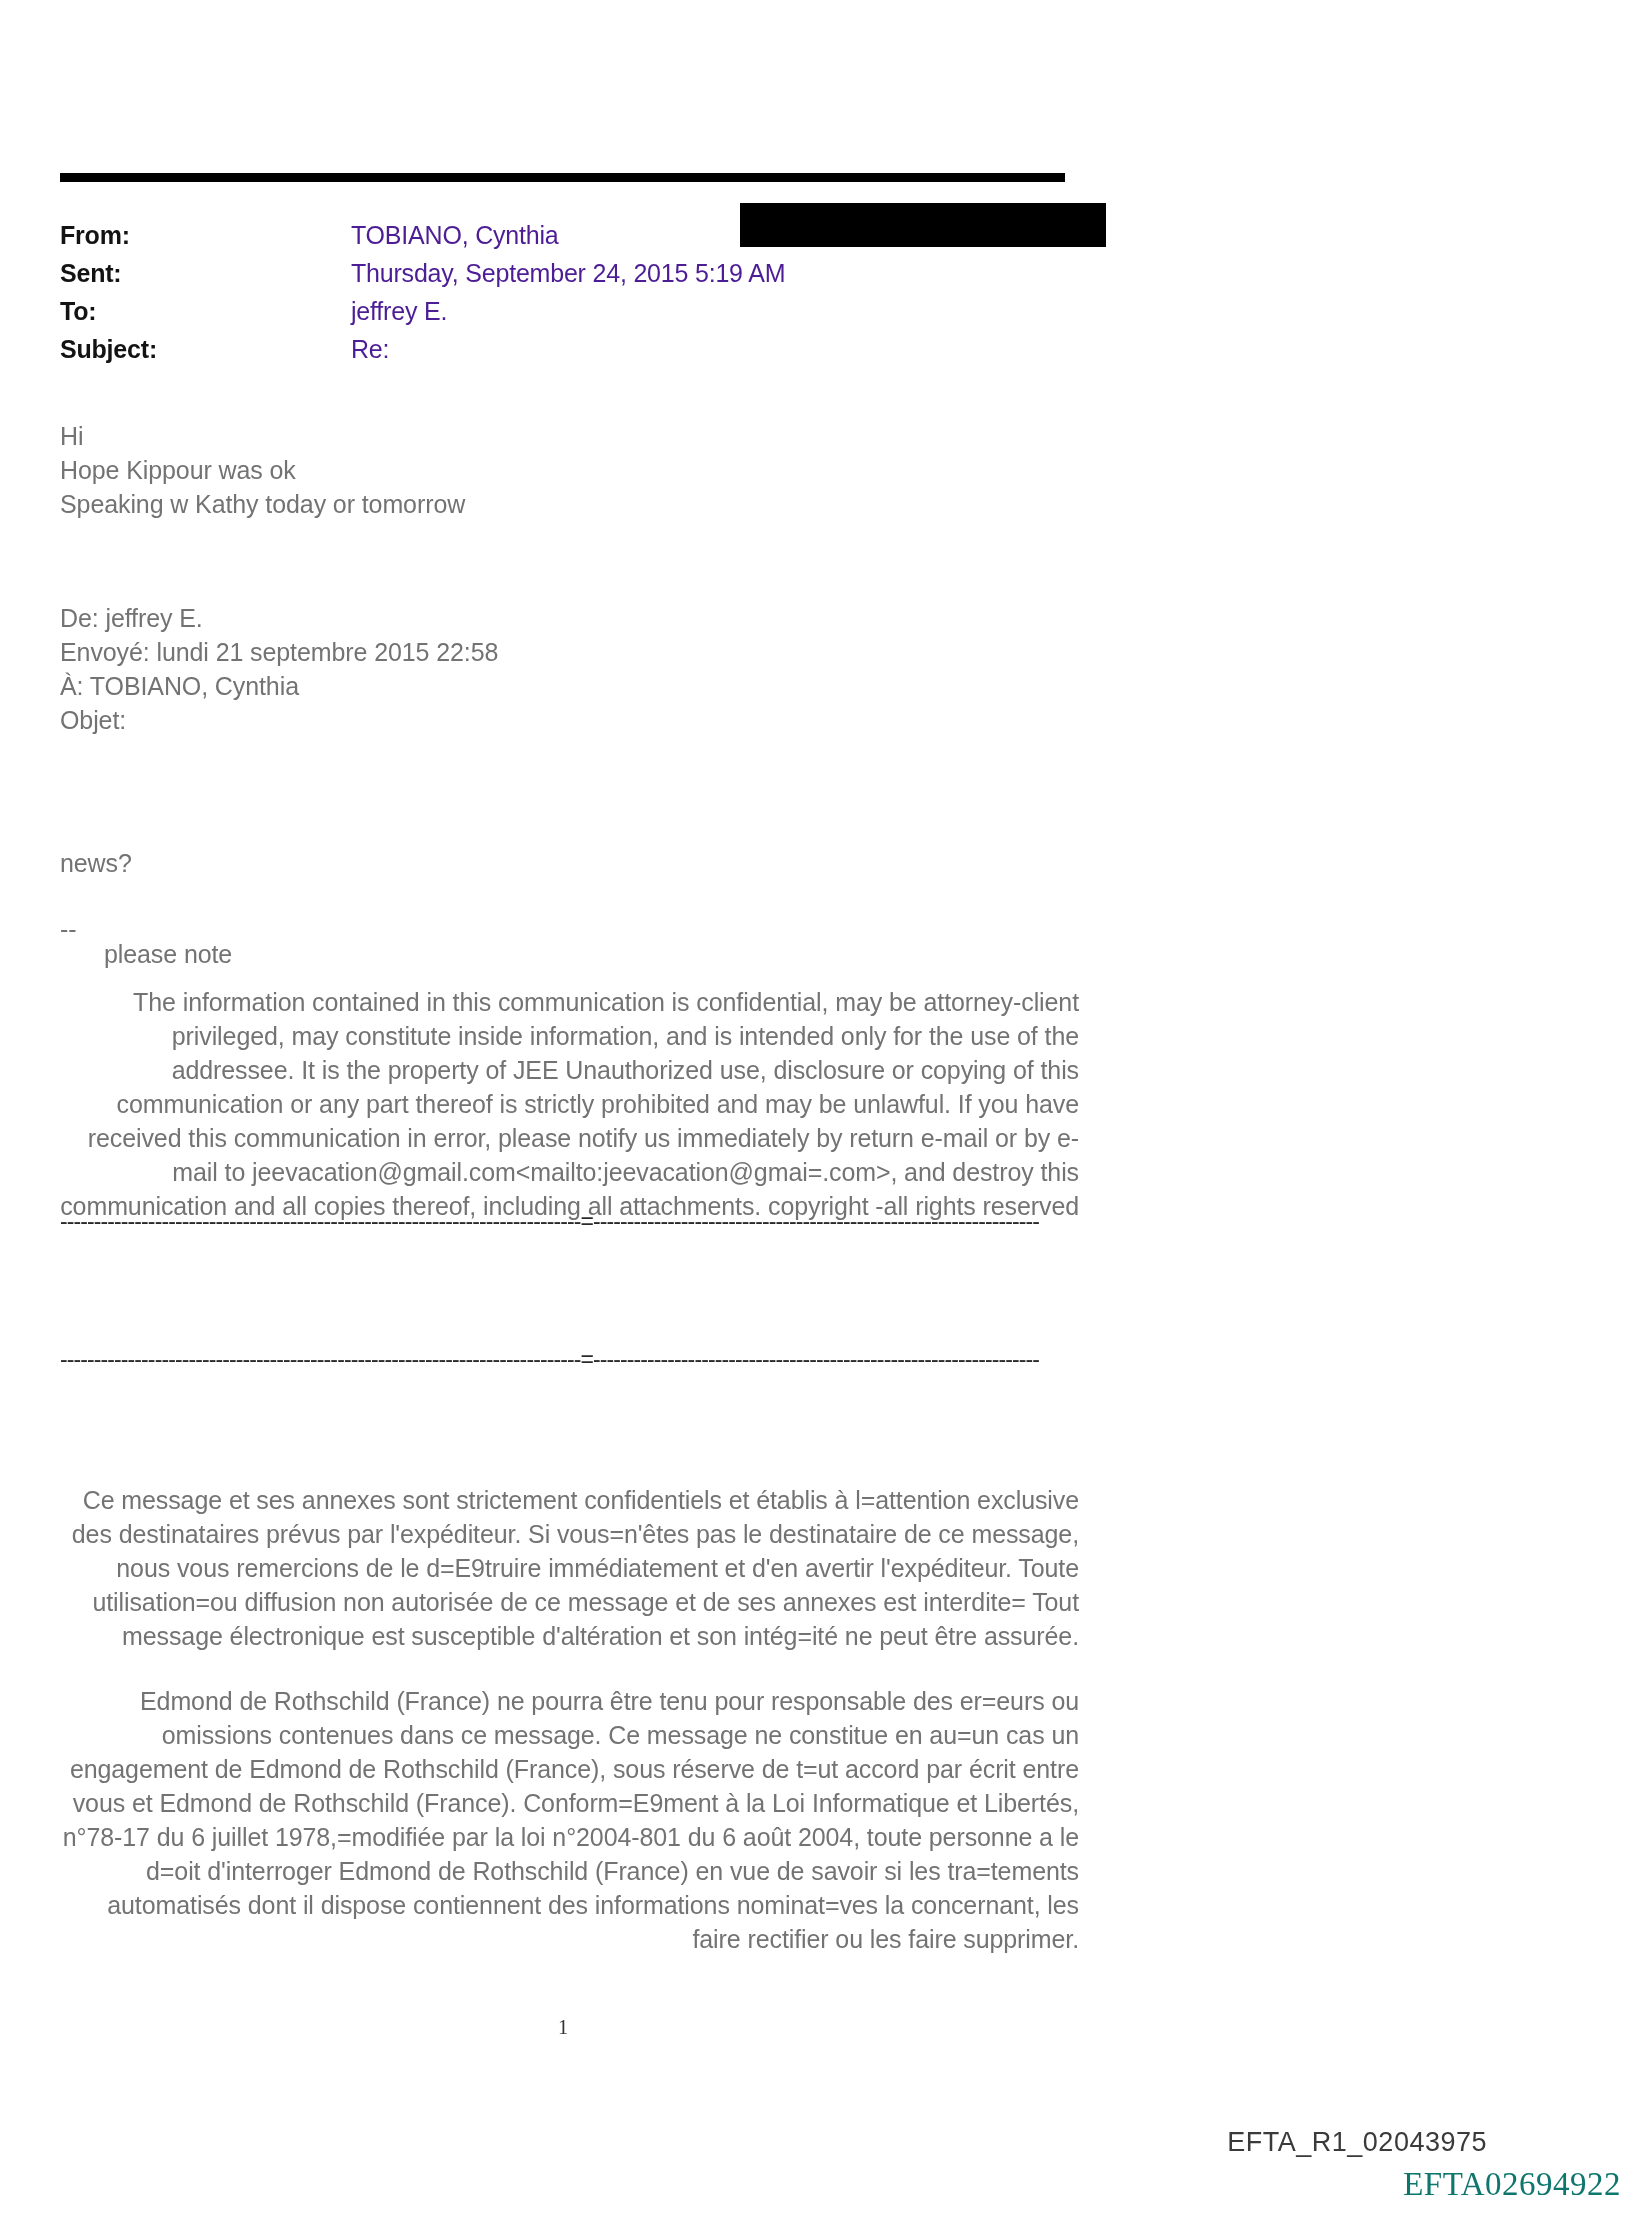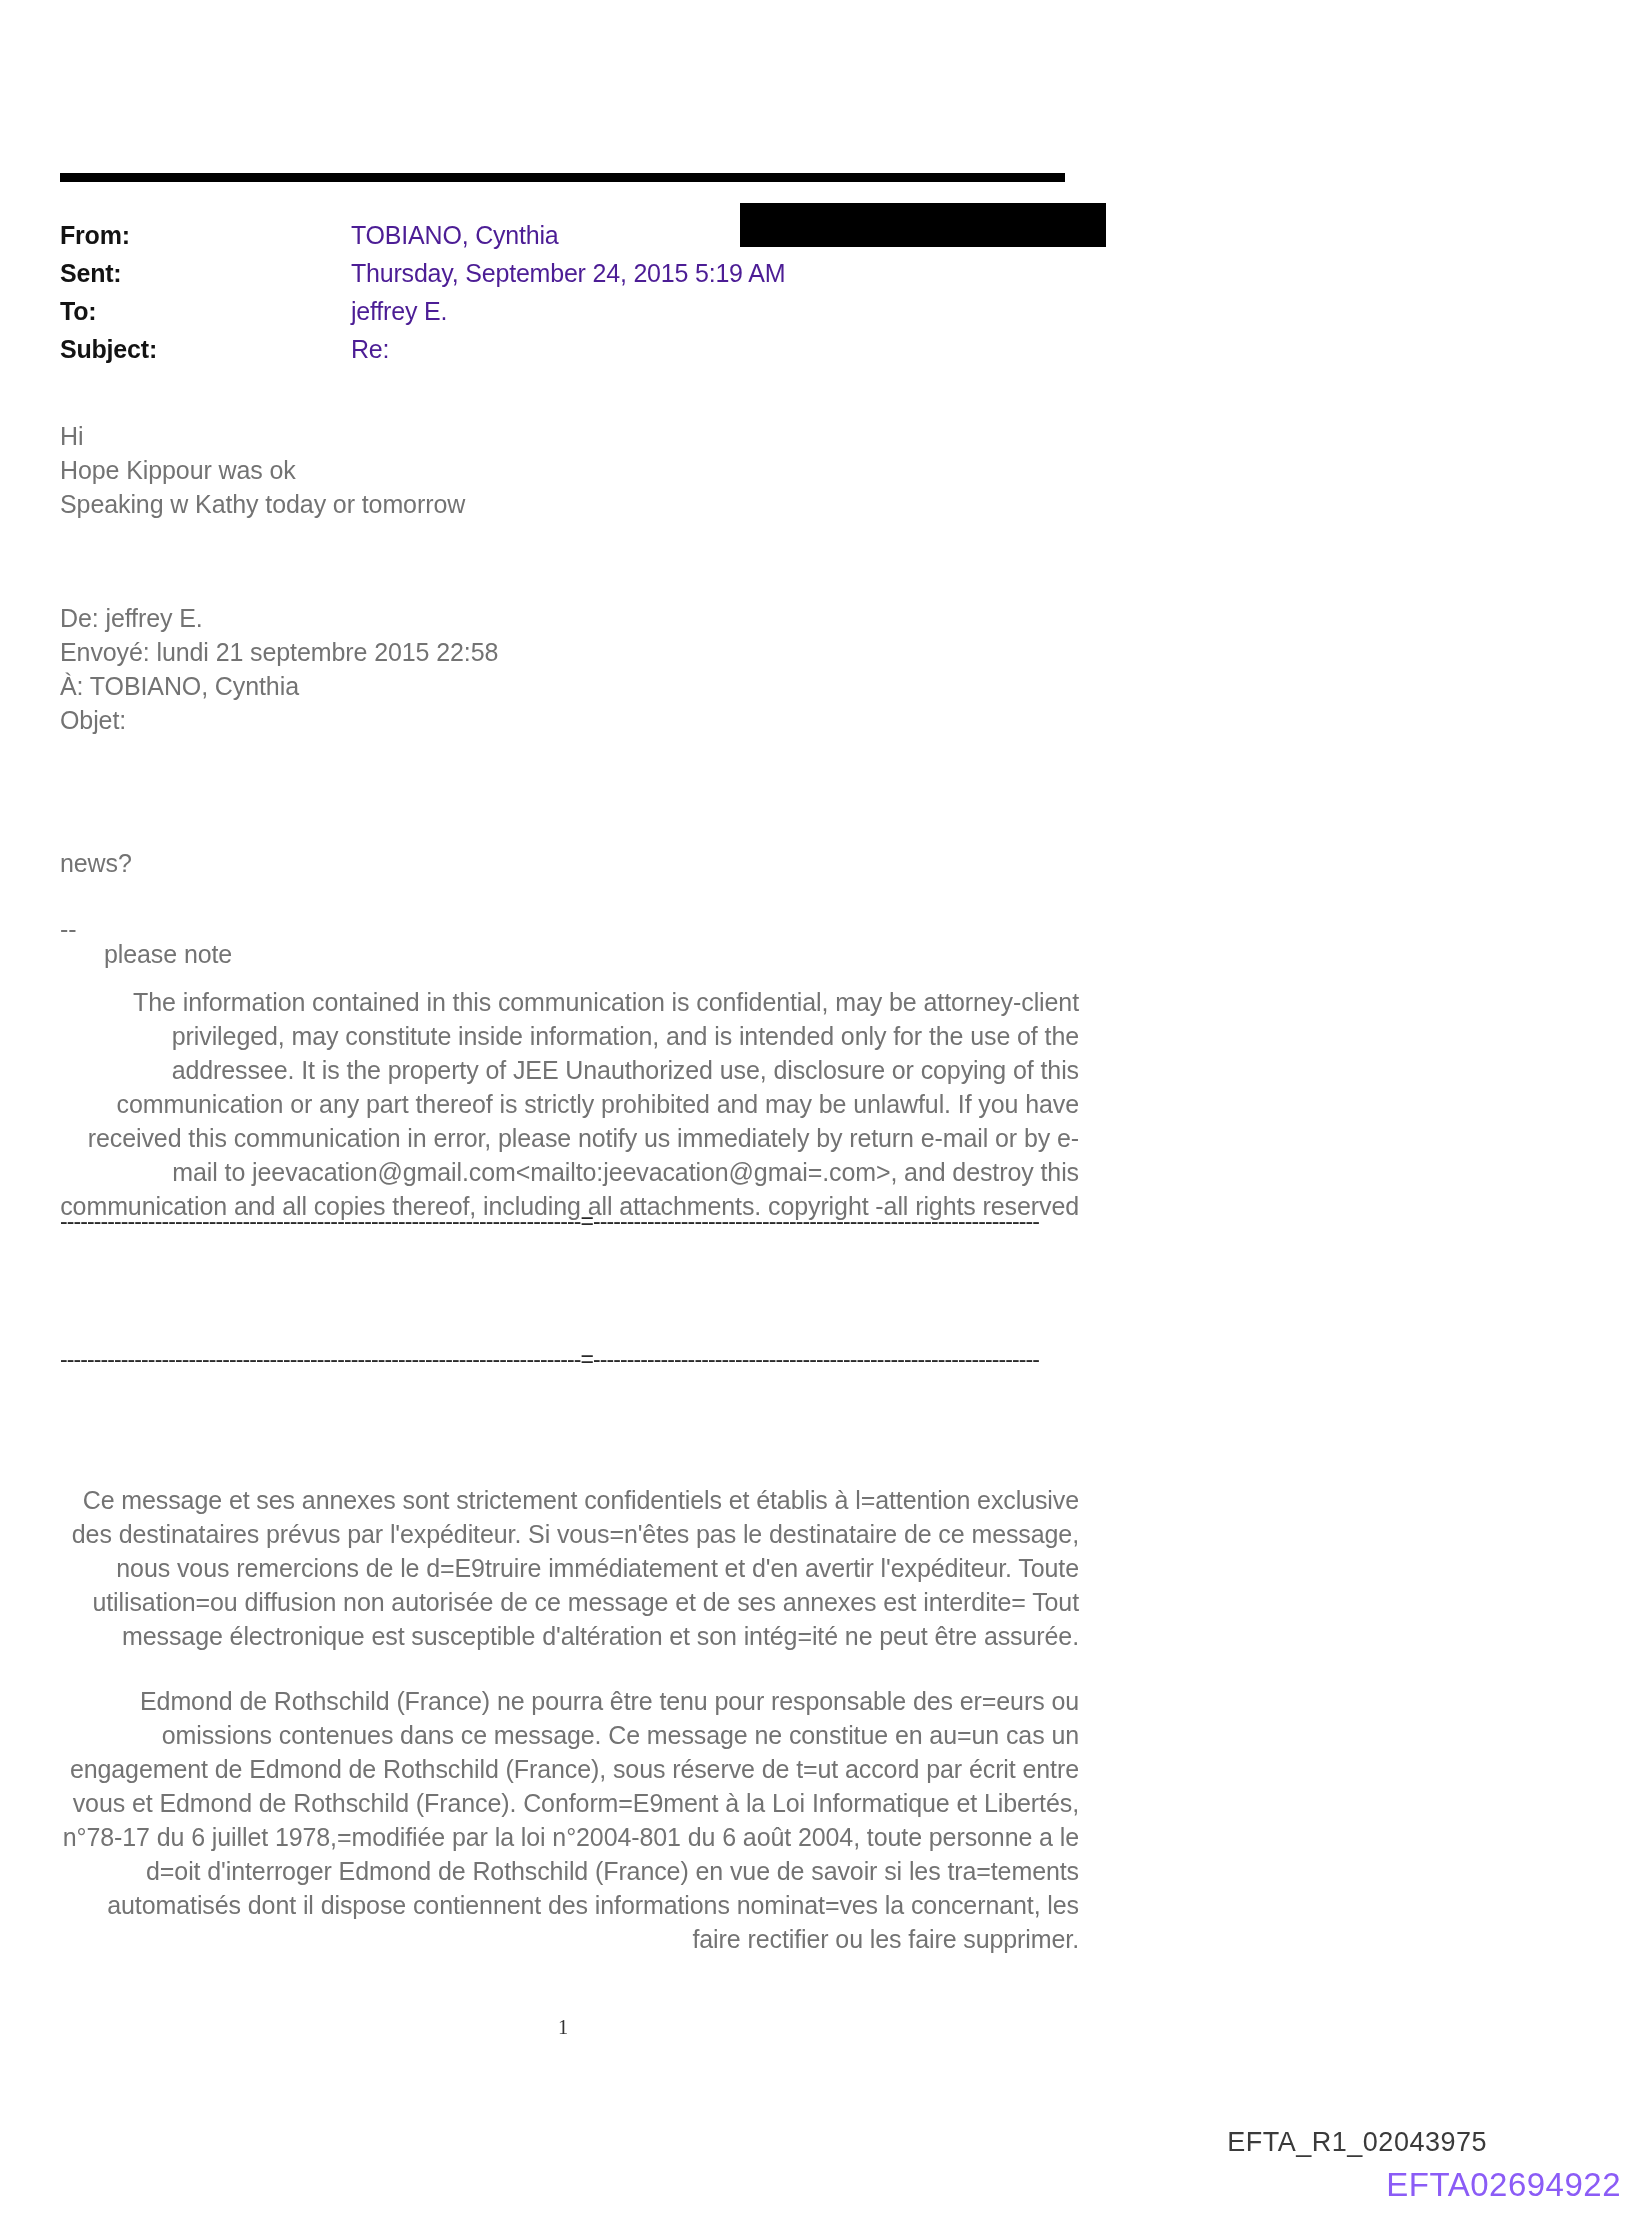--- a/index.html
+++ b/index.html
@@ -112,22 +112,22 @@
     letter-spacing: 0.5px;
     color: #3a3a3a;
     font-family: Liberation Sans, sans-serif;
   }
   .bates-2 {
     position: absolute;
     right: 29px;
     top: 2166px;
     font-size: 33px;
     letter-spacing: 0.5px;
-    color: #8b5cf6;
-    font-family: Liberation Sans, sans-serif;
+    color: #0f766e;
+    font-family: Liberation Serif, serif;
   }
 </style>
 </head>
 <body>
 
 <div id="page">
 
   <div class="top-rule"></div>
 
   <div class="hdr">

